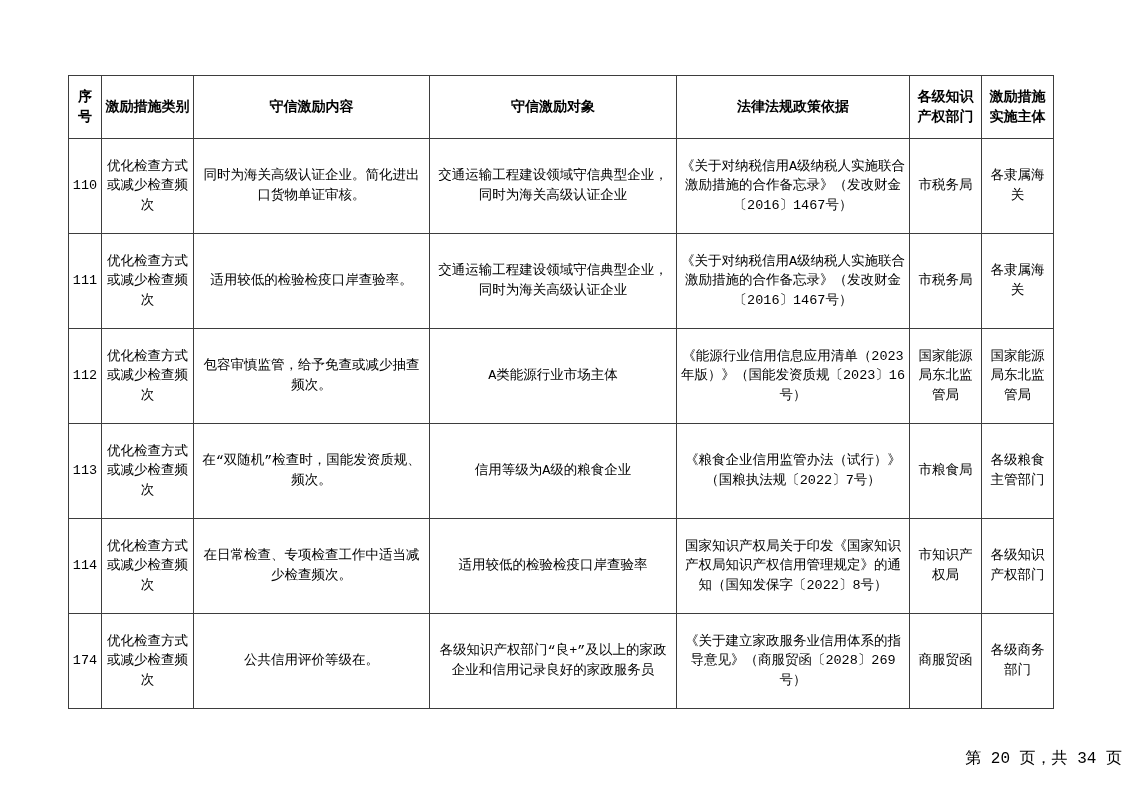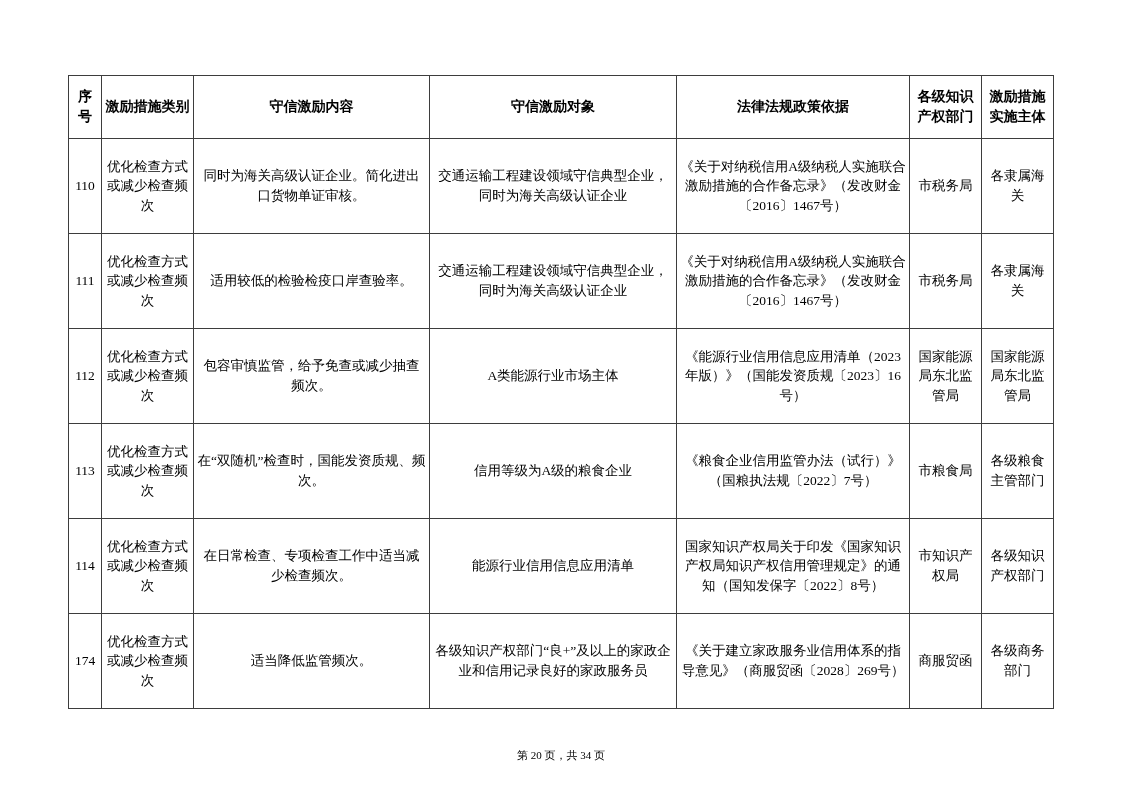--- a/index.html
+++ b/index.html
@@ -5,21 +5,21 @@
   html, body {
     margin: 0;
     padding: 0;
     background: #ffffff;
   }
   .page {
     position: relative;
     width: 1122px;
     height: 793px;
     background: #ffffff;
-    font-family: Liberation Serif, serif;
+    font-family: Liberation Mono, monospace;
     color: #000000;
     overflow: hidden;
     border-radius: 28px;
   }
   table.doc-table {
     position: absolute;
     left: 68px;
     top: 75px;
     width: 985px;
     border-collapse: collapse;
@@ -41,22 +41,22 @@
     font-size: 14px;
   }
   table.doc-table tr.hdr { height: 63px; }
   table.doc-table tr.row { height: 95px; }
   td.left { text-align: left; }
   .footer {
     position: absolute;
     top: 748px;
     left: 0;
     width: 1122px;
-    text-align: center;
-    font-size: 11px;
+    text-align: right;
+    font-size: 16px;
     color: #000000;
   }
 </style>
 </head>
 <body>
 
 <div class="page">
 
   <table class="doc-table">
     <colgroup>
@@ -113,29 +113,29 @@
         <td class="left">在“双随机”检查时，国能发资质规、频次。</td>
         <td>信用等级为A级的粮食企业</td>
         <td class="left">《粮食企业信用监管办法（试行）》（国粮执法规〔2022〕7号）</td>
         <td>市粮食局</td>
         <td>各级粮食主管部门</td>
       </tr>
       <tr class="row">
         <td>114</td>
         <td>优化检查方式或减少检查频次</td>
         <td class="left">在日常检查、专项检查工作中适当减少检查频次。</td>
-        <td>能源行业信用信息应用清单</td>
+        <td>适用较低的检验检疫口岸查验率</td>
         <td class="left">国家知识产权局关于印发《国家知识产权局知识产权信用管理规定》的通知（国知发保字〔2022〕8号）</td>
         <td>市知识产权局</td>
         <td>各级知识产权部门</td>
       </tr>
       <tr class="row">
         <td>174</td>
         <td>优化检查方式或减少检查频次</td>
-        <td class="left">适当降低监管频次。</td>
+        <td class="left">公共信用评价等级在。</td>
         <td>各级知识产权部门“良+”及以上的家政企业和信用记录良好的家政服务员</td>
         <td class="left">《关于建立家政服务业信用体系的指导意见》（商服贸函〔2028〕269号）</td>
         <td>商服贸函</td>
         <td>各级商务部门</td>
       </tr>
     </tbody>
   </table>
 
   <div class="footer">第 20 页，共 34 页</div>
 

